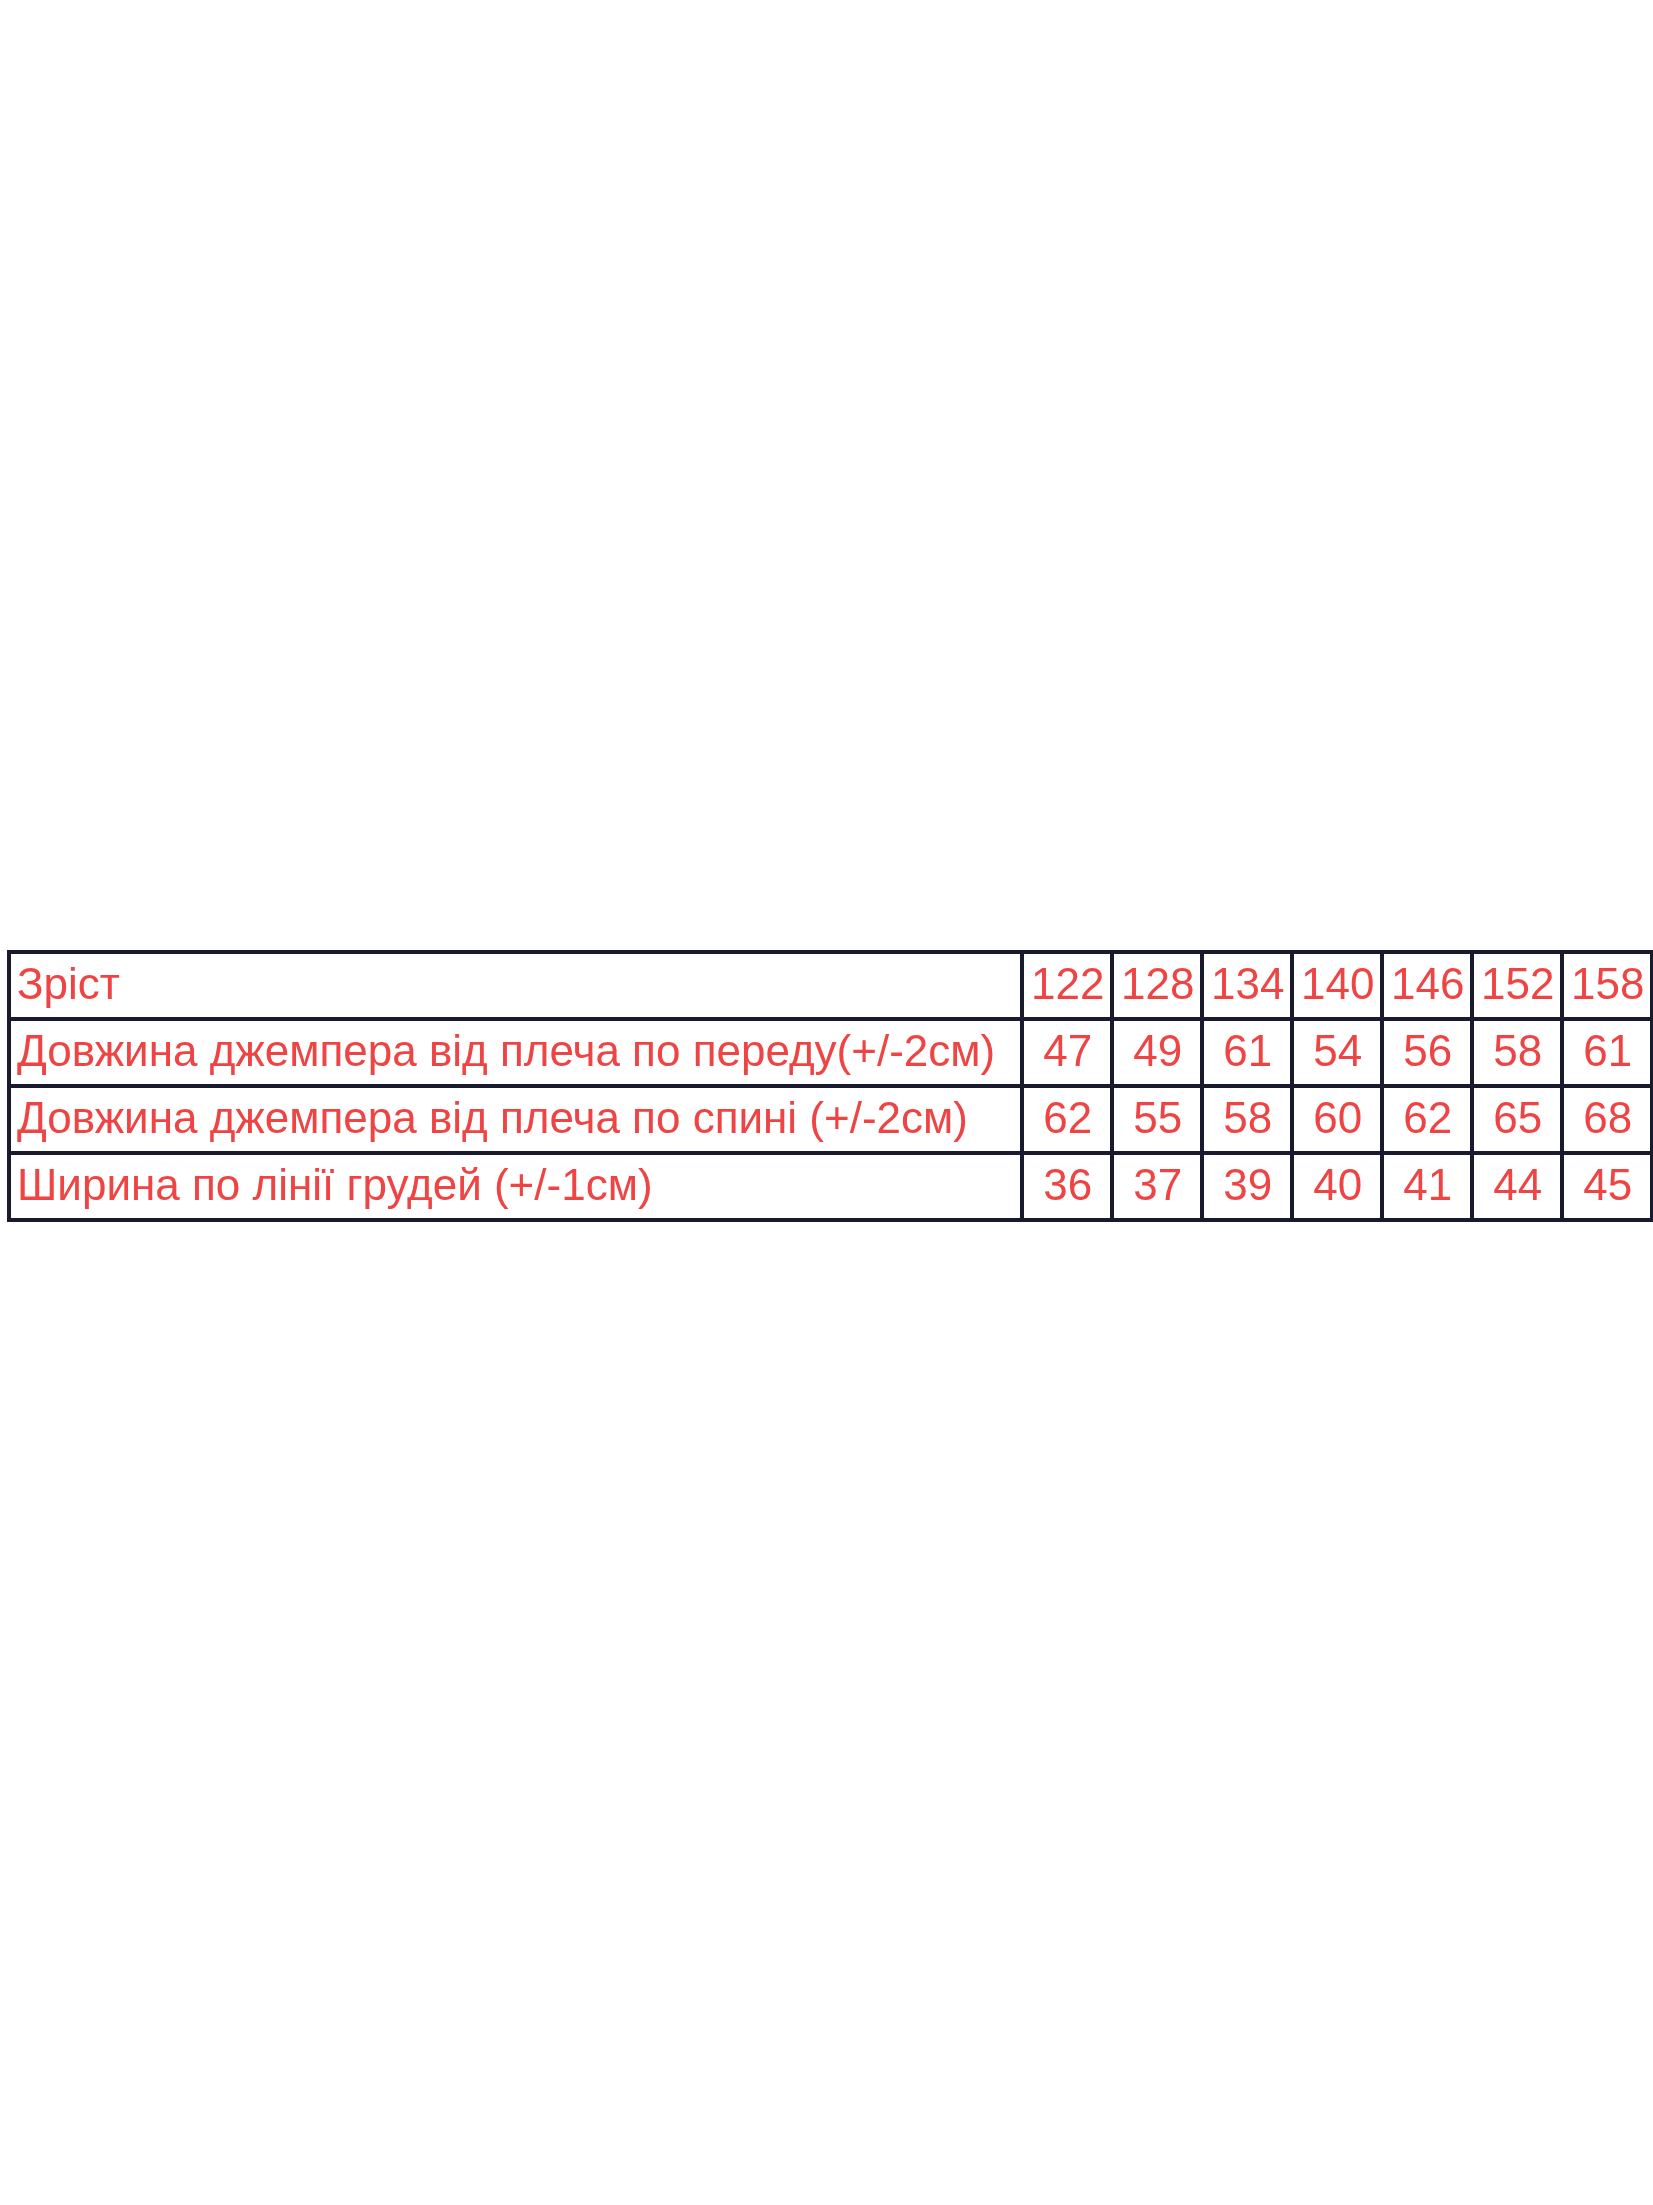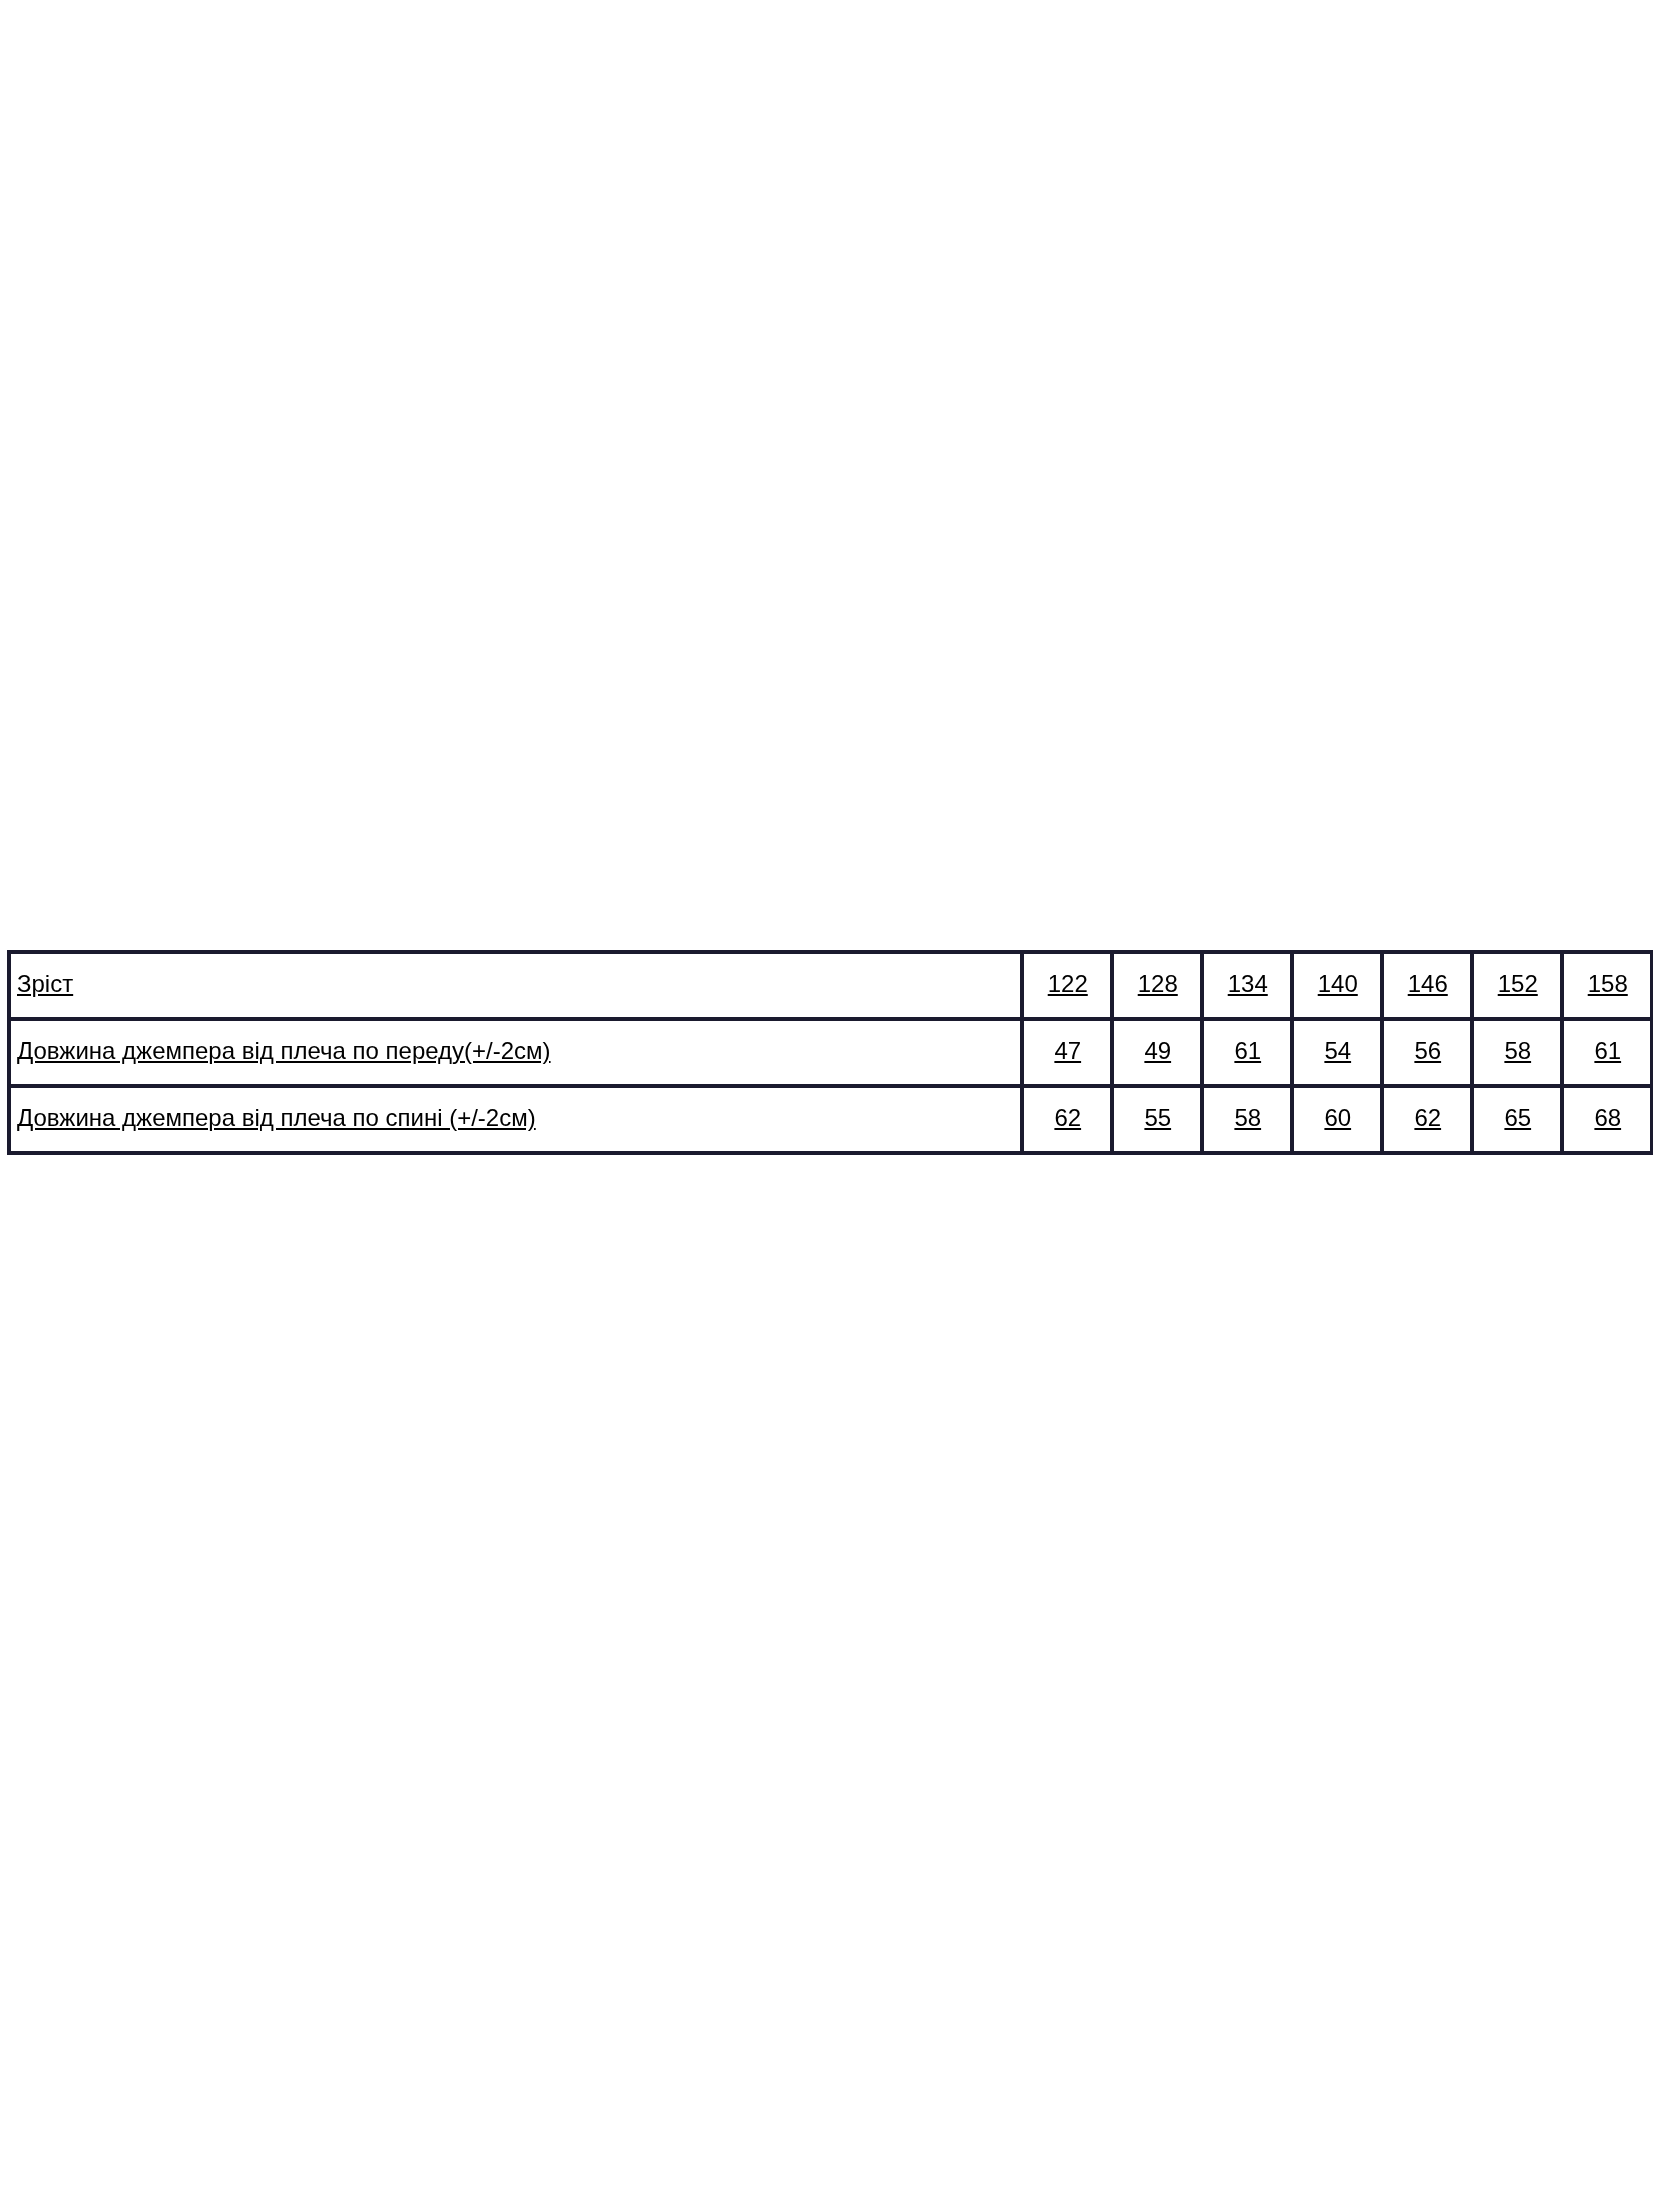--- a/index.html
+++ b/index.html
@@ -27,29 +27,28 @@
     border-spacing: 0;
     width: 100%;
     table-layout: fixed;
     background: #ffffff;
     border: 2.5px solid #1a1a2e;
   }
 
   table.size-table td {
     border: 2.5px solid #1a1a2e;
     padding: 1.6px 4.9px 4.9px 6.5px;
-    font-size: 24px;
+    font-size: 44px;
     line-height: 1.0;
-    color: #000000;
+    color: #ef4444;
     white-space: nowrap;
     overflow: hidden;
     vertical-align: middle;
     height: 67px;
     box-sizing: border-box;
-    text-decoration: underline;
   }
 
   table.size-table td.label {
     text-align: left;
   }
 
   table.size-table td.value {
     text-align: center;
     padding-left: 7.4px;
   }
@@ -97,16 +96,26 @@
       <tr>
         <td class="label">Довжина джемпера від плеча по спині (+/-2см)</td>
         <td class="value">62</td>
         <td class="value">55</td>
         <td class="value">58</td>
         <td class="value">60</td>
         <td class="value">62</td>
         <td class="value">65</td>
         <td class="value">68</td>
       </tr>
+      <tr>
+        <td class="label">Ширина по лінії грудей (+/-1см)</td>
+        <td class="value">36</td>
+        <td class="value">37</td>
+        <td class="value">39</td>
+        <td class="value">40</td>
+        <td class="value">41</td>
+        <td class="value">44</td>
+        <td class="value">45</td>
+      </tr>
     </tbody>
   </table>
 </div>
 
 
 </body></html>

